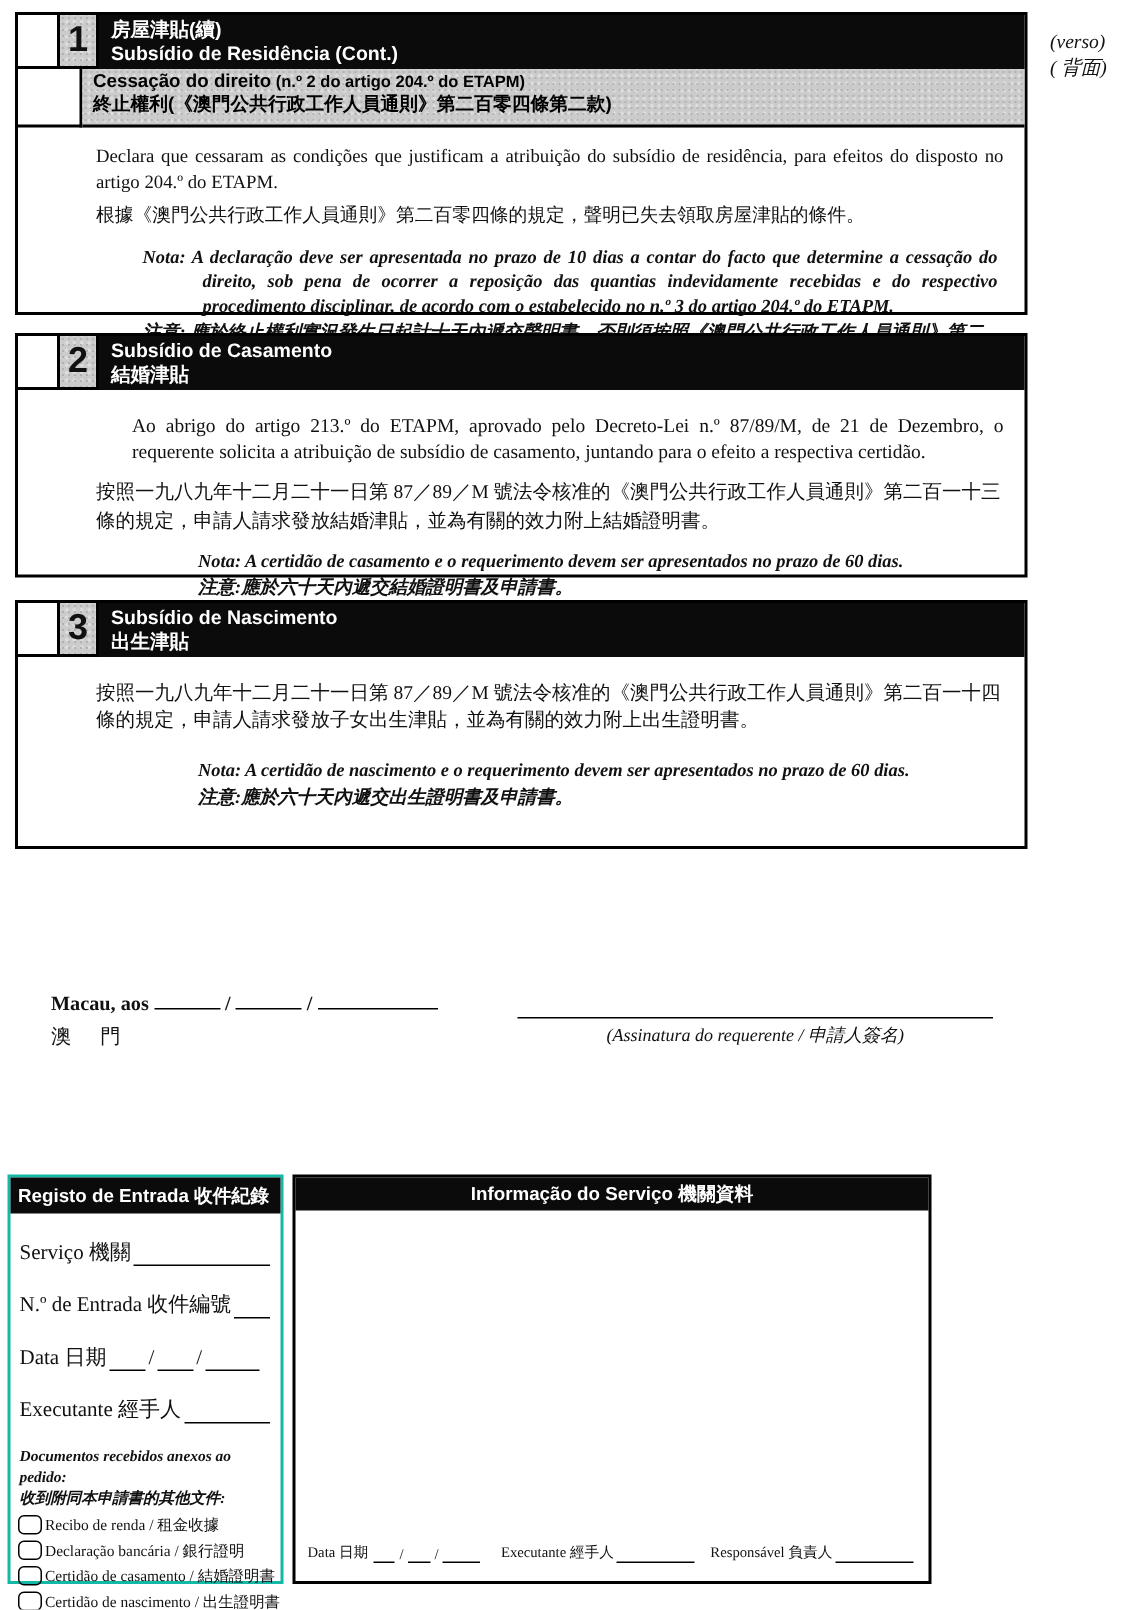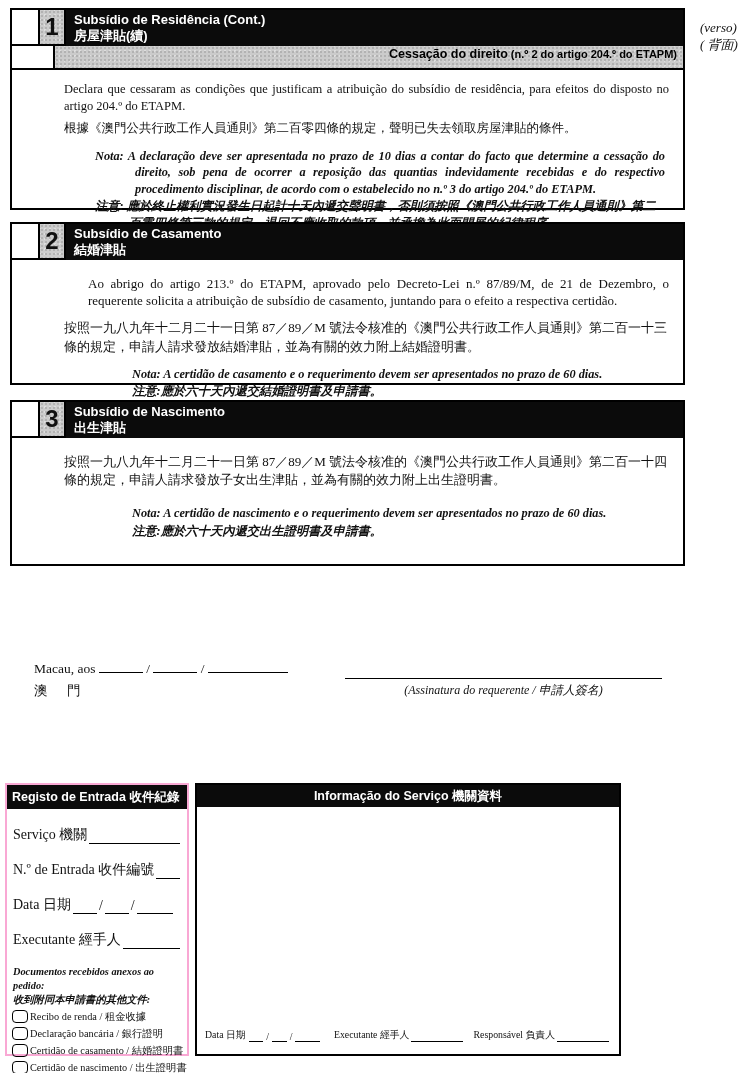--- a/index.html
+++ b/index.html
@@ -26,45 +26,45 @@
   .cell-blank { width:28px; border-right:2px solid #000; border-bottom:2px solid #000; background:#fff; }
   .cell-num {
     width:26px; border-right:2px solid #000; border-bottom:2px solid #000;
     display:flex; align-items:center; justify-content:center;
     font-family:"Liberation Sans", sans-serif; font-weight:bold; font-size:24px;
   }
   .bar {
     flex:1; background:#0b0b0b; color:#fff; padding:2px 0 0 8px;
     font-family:"Liberation Sans", sans-serif; font-weight:bold; font-size:13px; line-height:1.25;
   }
-  .subrow { display:flex; height:24px;text-align:right; }
+  .subrow { display:flex; height:39px; }
   .cell-blank2 { width:43px; border-right:2px solid #000; border-bottom:2px solid #000; background:#fff; }
   .subbar { flex:1; border-bottom:2px solid #000; padding:1px 6px 0 7px;
     font-family:"Liberation Sans", sans-serif; font-weight:bold; font-size:12.5px; line-height:1.2; color:#000; }
   .subbar .small { font-size:11px; }
   .sec-body { padding:5px 14px 0 52px; font-size:12.5px; }
   .sec-body p { margin:6px 0; }
   .p-pt { text-align:justify; line-height:1.32; }
   .p-zh { line-height:1.4; }
   .nota { font-weight:bold; font-style:italic; text-align:justify; line-height:1.35; font-size:12.3px;
           padding-left:40px; text-indent:-40px; margin-top:10px; }
   .nota-zh { font-weight:bold; font-style:italic; line-height:1.4; font-size:12.3px;
           padding-left:34px; text-indent:-34px; margin-top:1px; }
   .indent1 { margin-left:31px;  margin-right:4px; }
   .indent2 { margin-left:68px; }
   
-  .sig-date { position:absolute; left:34px; top:660px; font-size:13.5px; }
+  .sig-date { position:absolute; left:34px; top:660px; font-size:13.5px;font-weight:bold; }
   .sig-zh   { position:absolute; left:34px; top:682px; font-size:13.5px; letter-spacing:8px; }
   .blank { display:inline-block; border-bottom:1.2px solid #000; height:13px; vertical-align:baseline; }
   .b45 { width:44px; } .b75 { width:80px; }
   .sig-line { position:absolute; left:345px; top:663px; width:317px; height:16px; border-bottom:1.5px solid #000; }
   .sig-caption { position:absolute; left:345px; top:682px; width:317px; text-align:center;
                  font-style:italic; font-size:12px; }
   
-  #registo { position:absolute; left:5px; top:783px; width:184px; height:273px; border:2px solid #f9a8d4; background:#fff; }
+  #registo { position:absolute; left:5px; top:783px; width:184px; height:273px; border:2px solid #14b8a6; background:#fff; }
   .reg-header { background:#0b0b0b; color:#fff; padding:4px 5px 3px 5px;
     font-family:"Liberation Sans", sans-serif; font-weight:bold; font-size:12.5px; }
   .field { display:flex; align-items:flex-end; margin:17px 7px 0 6px; font-size:14px; white-space:nowrap; }
   .field .line { flex:1; border-bottom:1px solid #000; height:10px; margin-left:2px; }
   .field .dline { width:24px; border-bottom:1px solid #000; height:10px; margin:0 2px; }
   .field .dline-w { width:36px; border-bottom:1px solid #000; height:10px; margin-left:2px; }
   .docs { margin:16px 6px 0 6px; font-weight:bold; font-style:italic; font-size:10.3px; line-height:1.35; }
   .cb-row { display:flex; align-items:center; margin:3px 4px 0 5px; font-size:10.3px; white-space:nowrap; }
   .cb { width:16px; height:13px; border:1.6px solid #000; border-radius:4px; flex:0 0 auto; margin-right:2px; }
   .cb-line { width:125px; border-bottom:1px solid #000; height:11px; margin-left:6px; }
@@ -85,28 +85,29 @@
 <div class="verso">
   <div>(verso)</div>
   <div>( 背面)</div>
 </div>
 
 <div class="sec" id="sec1">
   <div class="sec-header">
     <div class="cell-blank"></div>
     <div class="cell-num speckle">1</div>
     <div class="bar">
+      <div>房屋津貼(續)</div>
       <div>Subsídio de Residência (Cont.)</div>
-      <div>房屋津貼(續)</div>
     </div>
   </div>
   <div class="subrow">
     <div class="cell-blank2"></div>
     <div class="subbar speckle">
       <div><span>Cessação do direito</span><span class="small"> (n.º 2 do artigo 204.º do ETAPM)</span></div>
+      <div>終止權利(《澳門公共行政工作人員通則》第二百零四條第二款)</div>
     </div>
   </div>
   <div class="sec-body">
     <p class="p-pt">Declara que cessaram as condições que justificam a atribuição do subsídio de residência, para efeitos do disposto no artigo 204.º do ETAPM.</p>
     <p class="p-zh">根據《澳門公共行政工作人員通則》第二百零四條的規定，聲明已失去領取房屋津貼的條件。</p>
     <div class="nota indent1"><span>Nota:</span> <span>A declaração deve ser apresentada no prazo de 10 dias a contar do facto que determine a cessação do direito, sob pena de ocorrer a reposição das quantias indevidamente recebidas e do respectivo procedimento disciplinar, de acordo com o estabelecido no n.º 3 do artigo 204.º do ETAPM.</span></div>
     <div class="nota-zh indent1"><span>注意:</span> <span>應於終止權利實況發生日起計十天內遞交聲明書，否則須按照《澳門公共行政工作人員通則》第二百零四條第三款的規定，退回不應收取的款項，並承擔為此而開展的紀律程序。</span></div>
   </div>
 </div>
 

